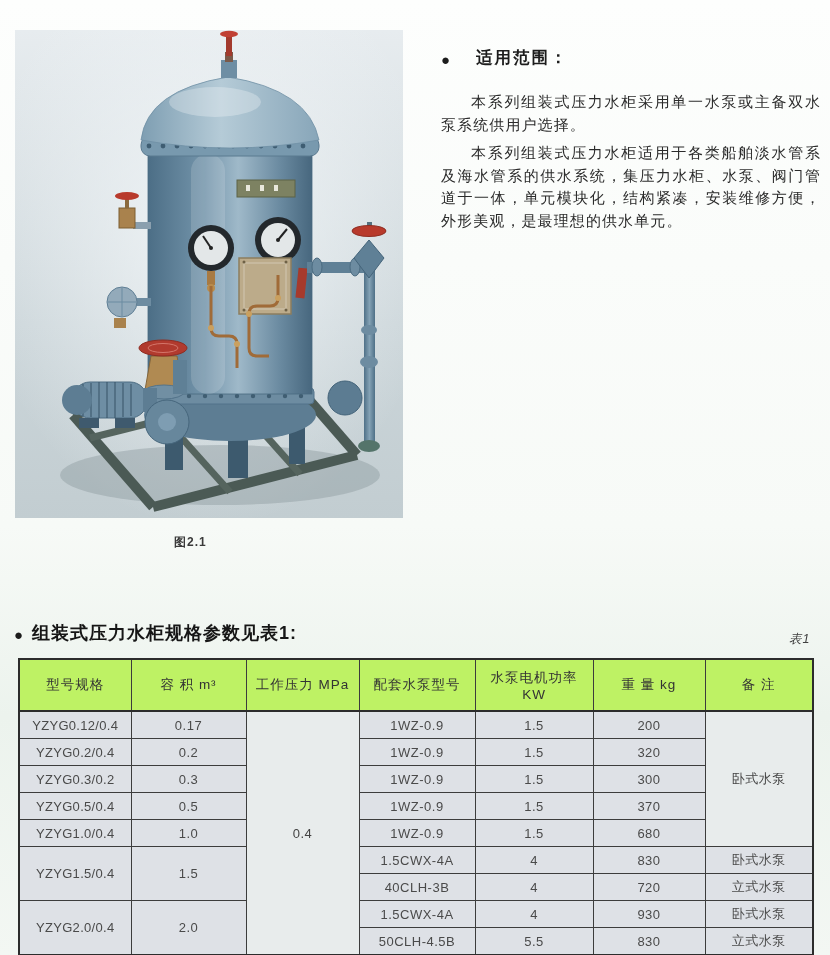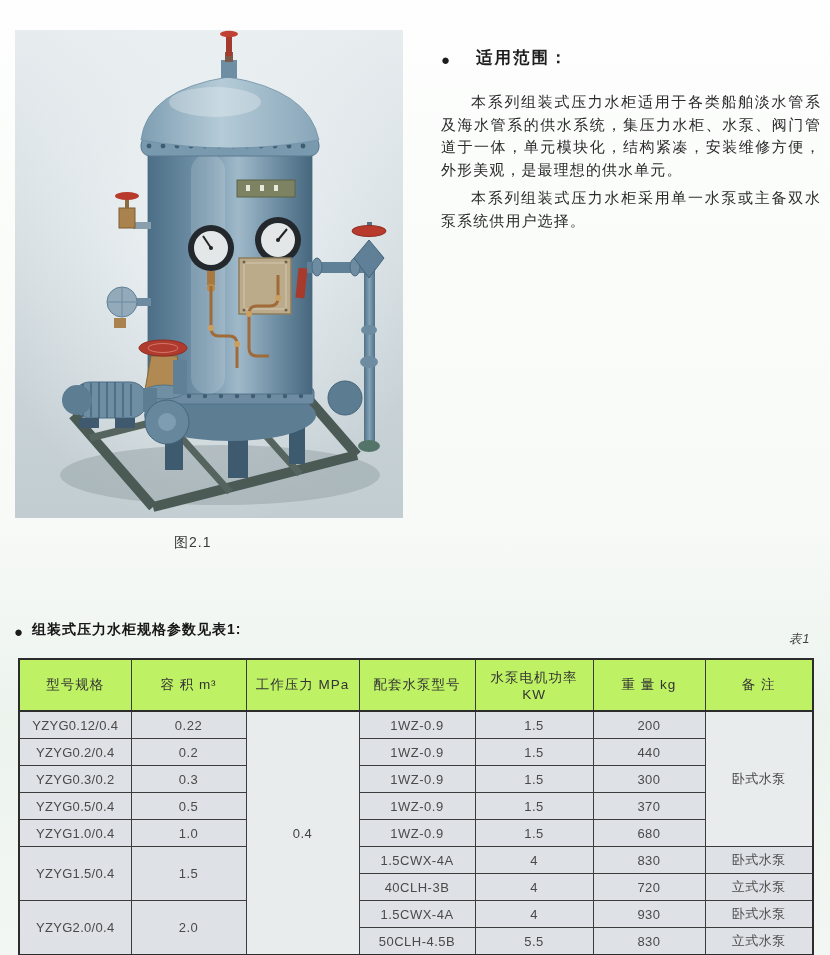--- a/index.html
+++ b/index.html
@@ -9,37 +9,37 @@
     background:linear-gradient(180deg,#fdfefd 0%,#f7faf7 55%,#ecf3ed 75%,#f3f7f3 100%);
     color:#2d2d2d;
     position:relative;
     overflow:hidden;
   }
   .page{position:absolute;inset:0;}
 
   
   .photo{position:absolute;left:15px;top:30px;width:388px;height:488px;margin:0;}
   .photo svg{display:block;}
-  .caption{position:absolute;left:174px;top:534px;font-size:14px;letter-spacing:1px;color:#3a3a3a;}
+  .caption{position:absolute;left:174px;top:534px;font-size:12px;letter-spacing:1px;color:#3a3a3a;font-weight:bold;}
 
   
   .intro{position:absolute;left:441px;top:31px;width:380px;}
   .h-row{display:flex;align-items:center;gap:10px;}
   .bullet{font-size:15px;line-height:1;color:#1c1c1c;transform:translateY(1px);}
   .intro h2{margin:16px;font-size:16.5px;font-weight:bold;letter-spacing:2px;color:#1c1c1c;}
   .intro p{
     margin:6px 0 0 0;
     font-size:15px;line-height:22.5px;letter-spacing:1.1px;
     text-align:justify;text-indent:2em;color:#2b2b2b;
   }
 
   
   .spec-title{position:absolute;left:14px;top:621px;}
   .spec-title .h-row{gap:9px;}
-  .spec-title span.t{font-size:14px;font-weight:bold;letter-spacing:1px;color:#161616;}
+  .spec-title span.t{font-size:18px;font-weight:bold;letter-spacing:1px;color:#161616;}
   .table-label{position:absolute;left:789px;top:631px;font-size:12.5px;color:#3f3f3f;letter-spacing:1px;font-style:italic;}
 
   table.spec{
     position:absolute;left:18px;top:658px;
     width:794px;border-collapse:collapse;table-layout:fixed;
     border:2px solid #2c2c2c;
     font-size:13px;color:#4a4a4a;
   }
   table.spec th{
     background:#bef264;
@@ -260,22 +260,22 @@
     </svg>
   </figure>
 
   <div class="caption">图2.1</div>
 
   <section class="intro">
     <div class="h-row">
       <span class="bullet">●</span>
       <h2>适用范围：</h2>
     </div>
+    <p>本系列组装式压力水柜采用单一水泵或主备双水泵系统供用户选择。</p>
     <p>本系列组装式压力水柜适用于各类船舶淡水管系及海水管系的供水系统，集压力水柜、水泵、阀门管道于一体，单元模块化，结构紧凑，安装维修方便，外形美观，是最理想的供水单元。</p>
-    <p>本系列组装式压力水柜采用单一水泵或主备双水泵系统供用户选择。</p>
   </section>
 
   <div class="spec-title">
     <div class="h-row">
       <span class="bullet">●</span>
       <span class="t">组装式压力水柜规格参数见表1:</span>
     </div>
   </div>
   <div class="table-label">表1</div>
 
@@ -296,33 +296,33 @@
         <th>工作压力 MPa</th>
         <th>配套水泵型号</th>
         <th>水泵电机功率 KW</th>
         <th>重  量 kg</th>
         <th>备   注</th>
       </tr>
     </thead>
     <tbody>
       <tr>
         <td class="model">YZYG0.12/0.4</td>
-        <td>0.22</td>
+        <td>0.17</td>
         <td class="big" rowspan="9">0.4</td>
         <td>1WZ-0.9</td>
         <td>1.5</td>
         <td>200</td>
         <td class="big" rowspan="5">卧式水泵</td>
       </tr>
       <tr>
         <td class="model">YZYG0.2/0.4</td>
         <td>0.2</td>
         <td>1WZ-0.9</td>
         <td>1.5</td>
-        <td>440</td>
+        <td>320</td>
       </tr>
       <tr>
         <td class="model">YZYG0.3/0.2</td>
         <td>0.3</td>
         <td>1WZ-0.9</td>
         <td>1.5</td>
         <td>300</td>
       </tr>
       <tr>
         <td class="model">YZYG0.5/0.4</td>

